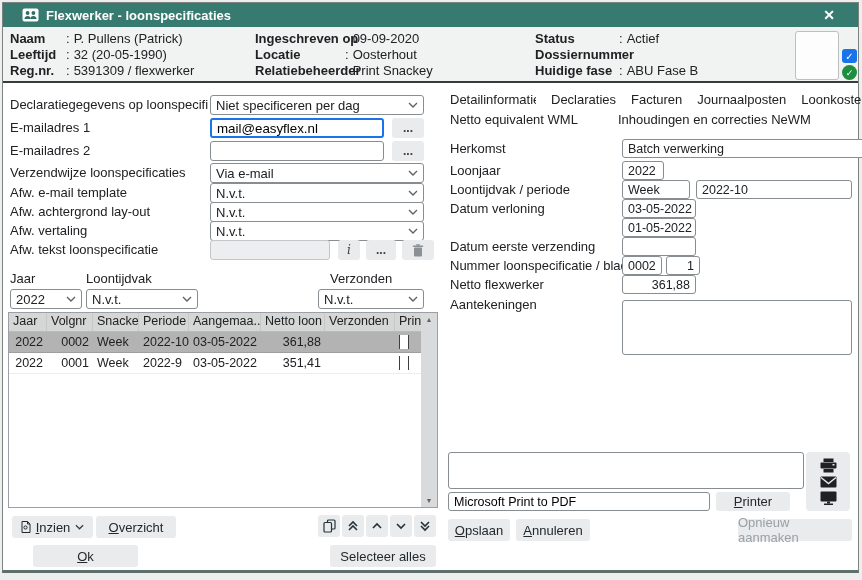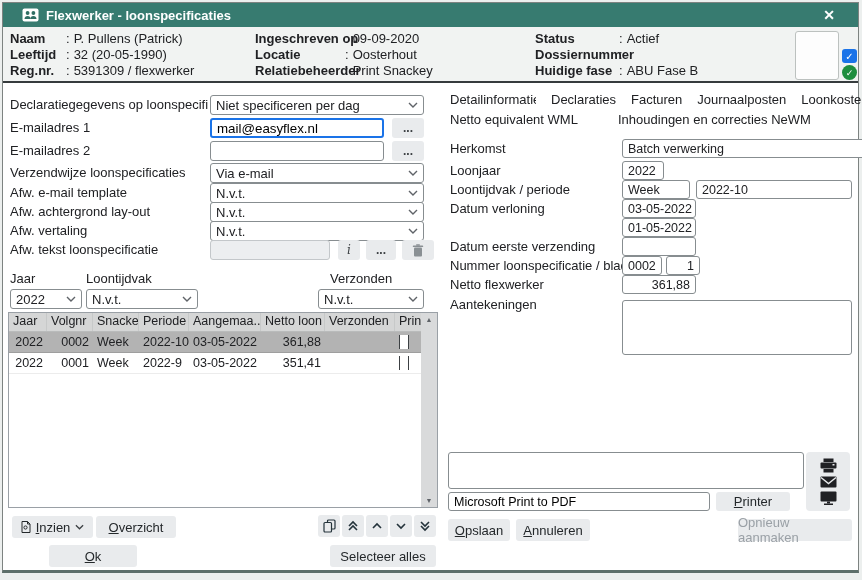--- a/index.html
+++ b/index.html
@@ -284,21 +284,21 @@
     <svg width="12" height="8" viewBox="0 0 12 8">
         <path d="M2 2l4 4 4-4" stroke="#24333b" stroke-width="1.6" fill="none"></path>
       </svg>
   </div>
   <div class="abs iconbtn" style="left:414px;top:515px">
     <svg width="12" height="12" viewBox="0 0 12 12">
         <path d="M2 2l4 4 4-4M2 6l4 4 4-4" stroke="#24333b" stroke-width="1.6" fill="none"></path>
       </svg>
   </div>
 
-  <div class="abs btn" style="left:49px;top:545px;width:88px">
+  <div class="abs btn" style="left:33px;top:545px;width:105px">
     <span><span class="k">O</span><span>k</span></span>
   </div>
   <div class="abs btn" style="left:330px;top:545px;width:106px">
     <span>Selecteer alles</span>
   </div>
 
   <div class="tabs">
     <span style="width:86px">Detailinformatie</span>
     <span>Declaraties</span>
     <span>Facturen</span>

